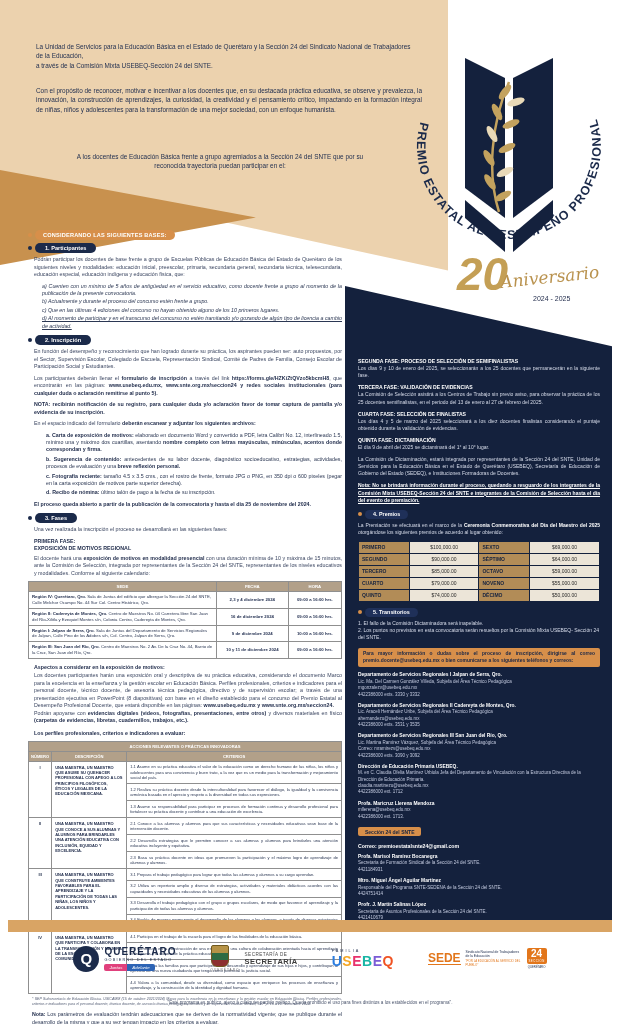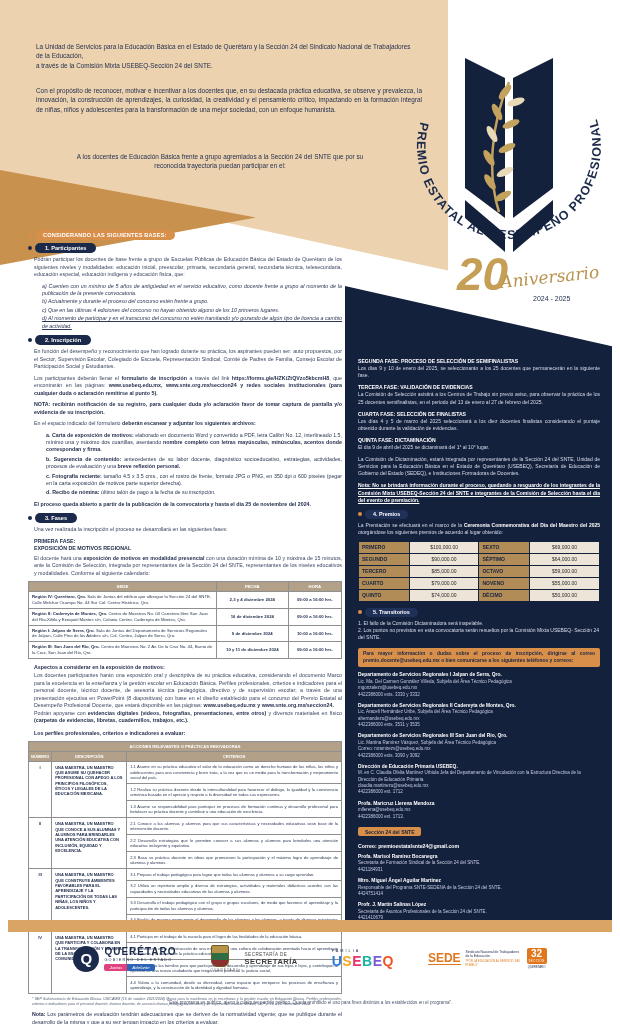--- a/index.html
+++ b/index.html
@@ -438,21 +438,21 @@
       </div>
     </div>
     <div class="lg">
       <div class="snteword">SEDE</div>
       <div style="width:56px;">
         <div class="sntetxt">Sindicato Nacional de Trabajadores de la Educación</div>
         <div class="sntetag">"POR LA EDUCACIÓN AL SERVICIO DEL PUEBLO"</div>
       </div>
       <div>
         <div class="s24">
-          <div class="n">32</div>
+          <div class="n">24</div>
           <div class="w">SECCIÓN</div>
         </div>
         <div class="s24q">QUERÉTARO</div>
       </div>
     </div>
   </div>
 
   <div id="disclaimer">"Este programa es público, ajeno a cualquier partido político. Queda prohibido el uso para fines distintos a los establecidos en el programa".</div>
 
 </div>

